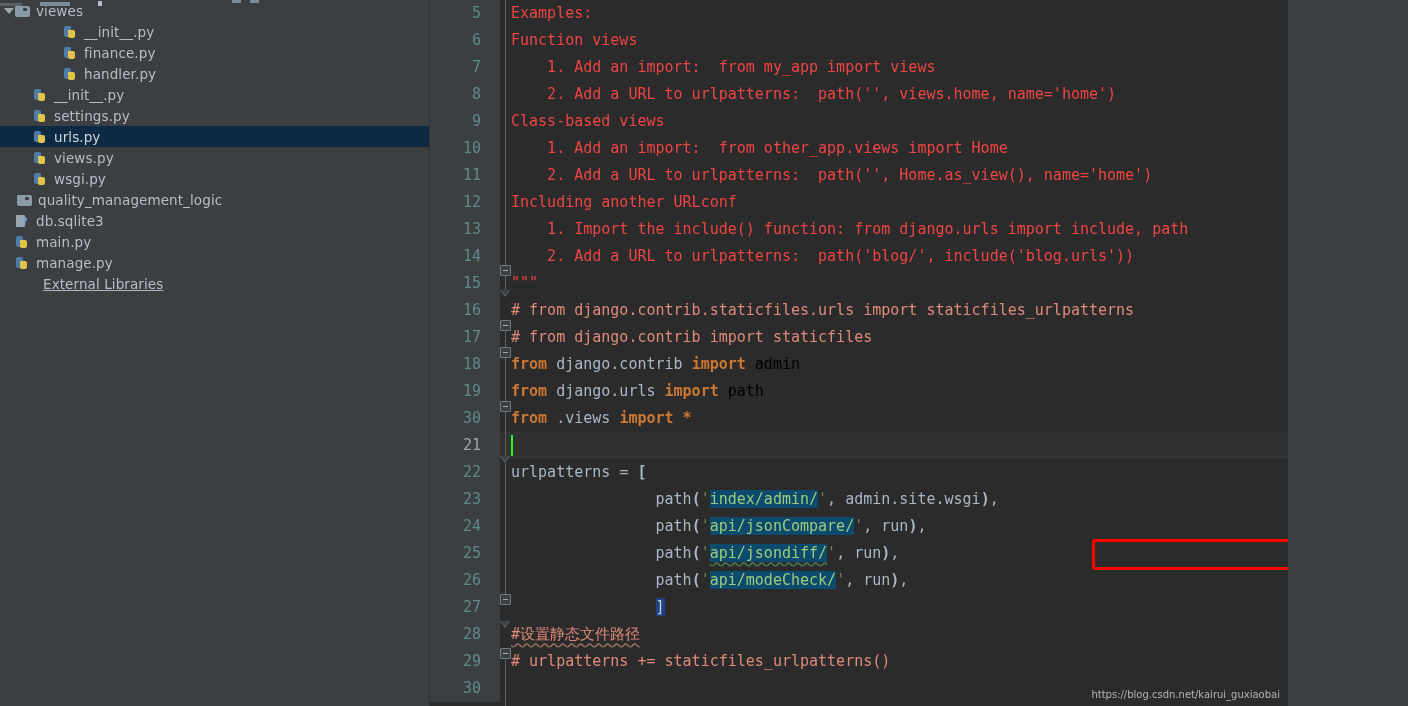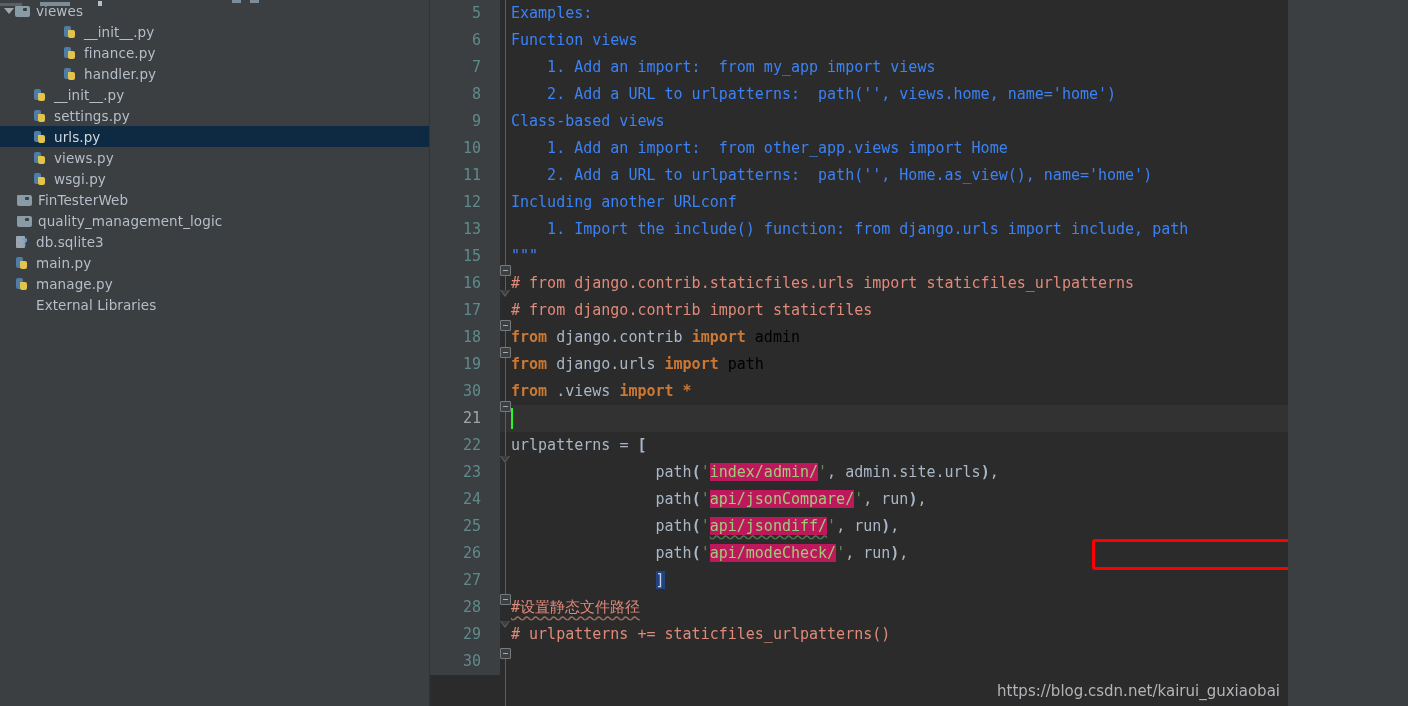--- a/index.html
+++ b/index.html
@@ -165,26 +165,26 @@
     border-top: 7px solid #5c5f61;
   }
   .fold-tri::after{
     content:""; position:absolute; left:1.3px; top:0;
     border-left: 4.2px solid transparent;
     border-right: 4.2px solid transparent;
     border-top: 5.2px solid #3c3f41;
   }
 
   
-  .s-doc  { color: #3b82f6; text-align: center; }
+  .s-doc  { color: #ef4444; text-align: center; }
   .s-com  { color: #e08a7a; }
   .s-kw   { color: #cc7832; font-weight: bold; }
   .s-id   { color: #a9b7c6; }
   .s-str  { color: #6a8759; }
-  .s-strhl{ color: #9ccc7a; background: #be185d; }
+  .s-strhl{ color: #9ccc7a; background: #0c4a6e; }
   .s-op   { color: #a9b7c6; }
   .s-brk  { color: #a9b7c6; font-weight: bold; }
 
   .squiggle {
     text-decoration: underline wavy #4e7a4e;
     text-underline-offset: 3px;
   }
   .squiggle-red {
     text-decoration: underline wavy #9a7060;
     text-underline-offset: 3px;
@@ -209,21 +209,21 @@
     border-radius: 3px;
     z-index: 9;
     pointer-events: none;
   }
 
   
   #watermark {
     position: absolute;
     right: 8px; bottom: 6px;
     color: #b9bcbf;
-    font-size: 15px;
+    font-size: 10px;
     font-family: "DejaVu Sans", sans-serif;
     z-index: 10;
     opacity: .95;
   }
 </style>
 </head>
 <body>
 
 <div id="root">
 
@@ -277,71 +277,67 @@
           <span class="label">views.py</span>
         </div>
         <div class="tree-row" style="padding-left: 18px;">
           <span class="arrow"></span>
           <span class="ico py"></span>
           <span class="label">wsgi.py</span>
         </div>
         <div class="tree-row" style="padding-left: 2px;">
           <span class="arrow"></span>
           <span class="ico folder"></span>
-          <span class="label">FinTesterWeb</span>
-        </div>
-        <div class="tree-row" style="padding-left: 2px;">
-          <span class="arrow"></span>
-          <span class="ico folder"></span>
           <span class="label">quality_management_logic</span>
         </div>
         <div class="tree-row" style="padding-left: 0px;">
           <span class="arrow"></span>
           <span class="ico db"></span>
           <span class="label">db.sqlite3</span>
         </div>
         <div class="tree-row" style="padding-left: 0px;">
           <span class="arrow"></span>
           <span class="ico py"></span>
           <span class="label">main.py</span>
         </div>
         <div class="tree-row" style="padding-left: 0px;">
           <span class="arrow"></span>
           <span class="ico py"></span>
           <span class="label">manage.py</span>
         </div>
-        <div class="tree-row" style="padding-left: 0px;">
+        <div class="tree-row" style="padding-left: 7px; text-decoration: underline;">
           <span class="arrow"></span>
           <span class="ico none"></span>
           <span class="label">External Libraries</span>
         </div>
       </div>
   </div>
 
   <div id="editor">
     <div class="divider"></div>
     <div id="code-lines">
         <div class="line"><div class="gutter ln-blue">5</div><div class="code"><span class="s-doc">Examples:</span></div></div>
         <div class="line"><div class="gutter ln-blue">6</div><div class="code"><span class="s-doc">Function views</span></div></div>
         <div class="line"><div class="gutter ln-blue">7</div><div class="code"><span class="s-doc">    1. Add an import:  from my_app import views</span></div></div>
         <div class="line"><div class="gutter ln-blue">8</div><div class="code"><span class="s-doc">    2. Add a URL to urlpatterns:  path('', views.home, name='home')</span></div></div>
         <div class="line"><div class="gutter ln-blue">9</div><div class="code"><span class="s-doc">Class-based views</span></div></div>
         <div class="line"><div class="gutter ln-blue">10</div><div class="code"><span class="s-doc">    1. Add an import:  from other_app.views import Home</span></div></div>
         <div class="line"><div class="gutter ln-blue">11</div><div class="code"><span class="s-doc">    2. Add a URL to urlpatterns:  path('', Home.as_view(), name='home')</span></div></div>
         <div class="line"><div class="gutter ln-blue">12</div><div class="code"><span class="s-doc">Including another URLconf</span></div></div>
         <div class="line"><div class="gutter ln-blue">13</div><div class="code"><span class="s-doc">    1. Import the include() function: from django.urls import include, path</span></div></div>
+        <div class="line"><div class="gutter ln-blue">14</div><div class="code"><span class="s-doc">    2. Add a URL to urlpatterns:  path('blog/', include('blog.urls'))</span></div></div>
         <div class="line"><div class="gutter ln-blue">15</div><div class="code"><span class="s-doc">"""</span></div></div>
         <div class="line"><div class="gutter ln-blue">16</div><div class="code"><span class="s-com"># from django.contrib.staticfiles.urls import staticfiles_urlpatterns</span></div></div>
         <div class="line"><div class="gutter ln-blue">17</div><div class="code"><span class="s-com"># from django.contrib import staticfiles</span></div></div>
         <div class="line"><div class="gutter ln-blue">18</div><div class="code"><span class="s-kw">from</span> <span class="s-id">django.contrib</span> <span class="s-kw">import</span> admin</div></div>
         <div class="line"><div class="gutter ln-blue">19</div><div class="code"><span class="s-kw">from</span> <span class="s-id">django.urls</span> <span class="s-kw">import</span> path</div></div>
         <div class="line"><div class="gutter ln-blue">30</div><div class="code"><span class="s-kw">from</span> <span class="s-id">.views</span> <span class="s-kw">import</span> <span class="s-kw">*</span></div></div>
         <div class="line current"><div class="gutter">21</div><div class="code"><span class="caret"></span></div></div>
         <div class="line"><div class="gutter ln-blue">22</div><div class="code"><span class="s-id">urlpatterns</span> <span class="s-op">=</span> <span class="s-brk">[</span></div></div>
-        <div class="line"><div class="gutter ln-blue">23</div><div class="code">                <span class="s-id">path</span><span class="s-brk">(</span><span class="s-str">'</span><span class="s-strhl">index/admin/</span><span class="s-str">'</span><span class="s-op">, </span><span class="s-id">admin.site.urls</span><span class="s-brk">)</span><span class="s-op">,</span></div></div>
+        <div class="line"><div class="gutter ln-blue">23</div><div class="code">                <span class="s-id">path</span><span class="s-brk">(</span><span class="s-str">'</span><span class="s-strhl">index/admin/</span><span class="s-str">'</span><span class="s-op">, </span><span class="s-id">admin.site.wsgi</span><span class="s-brk">)</span><span class="s-op">,</span></div></div>
         <div class="line"><div class="gutter ln-blue">24</div><div class="code">                <span class="s-id">path</span><span class="s-brk">(</span><span class="s-str">'</span><span class="s-strhl">api/jsonCompare/</span><span class="s-str">'</span><span class="s-op">, </span><span class="s-id">run</span><span class="s-brk">)</span><span class="s-op">,</span></div></div>
         <div class="line"><div class="gutter ln-blue">25</div><div class="code">                <span class="s-id">path</span><span class="s-brk">(</span><span class="s-str">'</span><span class="s-strhl squiggle">api/jsondiff/</span><span class="s-str">'</span><span class="s-op">, </span><span class="s-id">run</span><span class="s-brk">)</span><span class="s-op">,</span></div></div>
         <div class="line"><div class="gutter ln-blue">26</div><div class="code">                <span class="s-id">path</span><span class="s-brk">(</span><span class="s-str">'</span><span class="s-strhl">api/modeCheck/</span><span class="s-str">'</span><span class="s-op">, </span><span class="s-id">run</span><span class="s-brk">)</span><span class="s-op">,</span></div></div>
         <div class="line"><div class="gutter ln-blue">27</div><div class="code">                <span class="brk-sel">]</span></div></div>
         <div class="line"><div class="gutter ln-blue">28</div><div class="code"><span class="s-com squiggle-red">#设置静态文件路径</span></div></div>
         <div class="line"><div class="gutter ln-blue">29</div><div class="code"><span class="s-com"># urlpatterns += staticfiles_urlpatterns()</span></div></div>
         <div class="line"><div class="gutter ln-blue">30</div><div class="code"></div></div>
       </div>
 
     <div class="fold">

